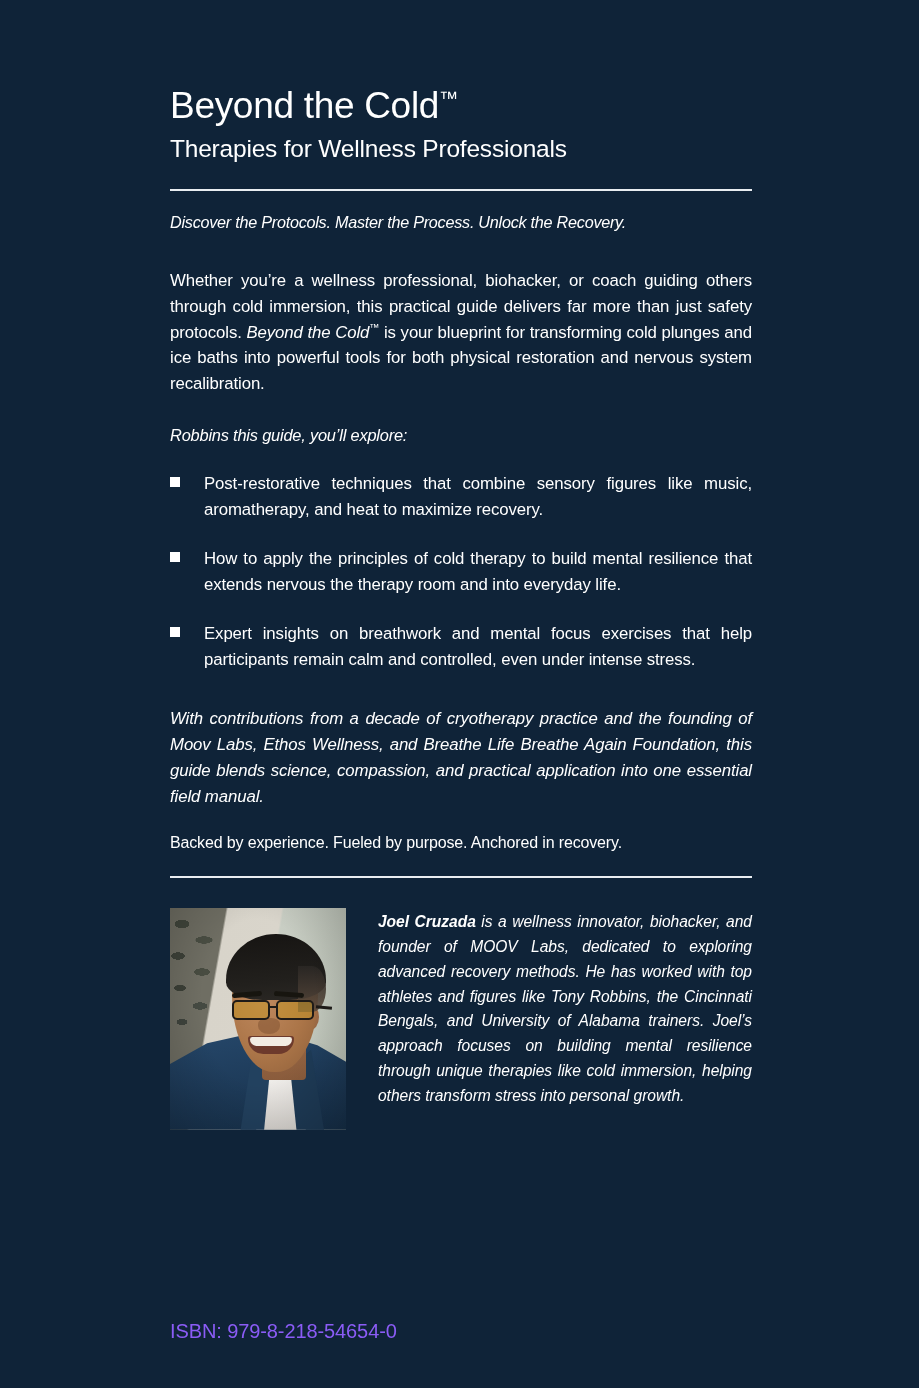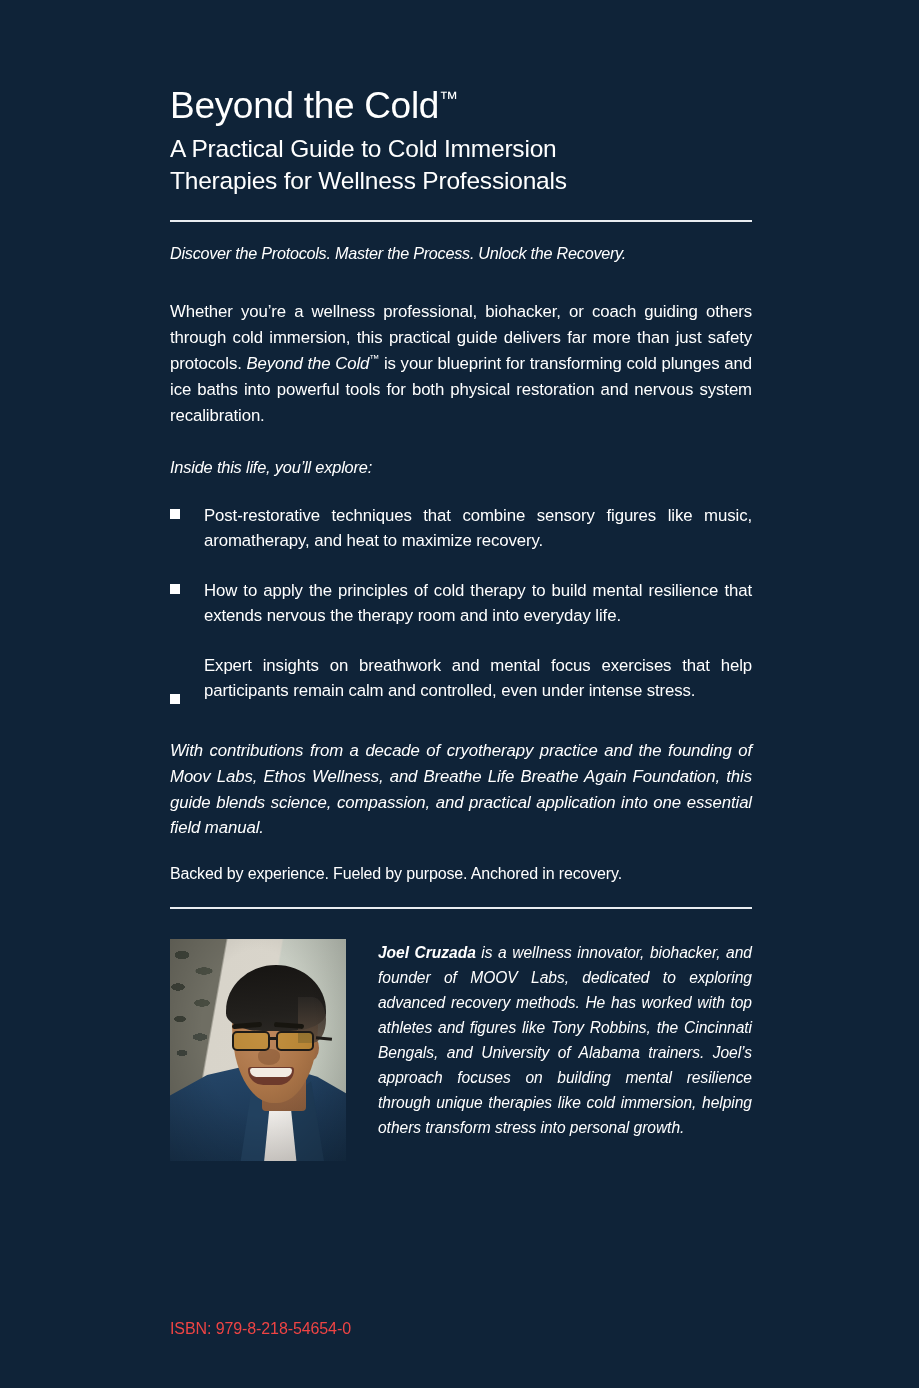--- a/index.html
+++ b/index.html
@@ -50,21 +50,21 @@
     font-style:italic; font-size:16.4px; font-weight:400;
     letter-spacing:-0.2px; margin-top:29px;
   }
 
   
   .bullets { margin-top:26px; }
   .bullet-row {
     display:flex; align-items:flex-start;
     margin-bottom:24px;
   }
-  .bullet-row:last-child { margin-bottom:0;align-items:flex-end; }
+  .bullet-row:last-child { margin-bottom:0; }
   .bullet-marker {
     flex:0 0 34px;
     padding-top:6px;
   }
   .bullet-marker i {
     display:block; width:10px; height:10px;
     background:#ffffff;
   }
   .bullet-text {
     flex:1 1 auto;
@@ -192,46 +192,45 @@
     flex:1 1 auto;
     font-style:italic; font-size:15.6px; font-weight:300;
     line-height:1.6; text-align:justify; letter-spacing:-0.05px;
     padding-top:2px;
   }
   .author-bio b { font-weight:700; font-style:italic; }
 
   
   .isbn {
     position:absolute; left:170px; top:1320px;
-    font-size:16px; font-weight:300; letter-spacing:-0.1px;
-    color:#ef4444;
+    font-size:20px; font-weight:300; letter-spacing:-0.1px;
+    color:#8b5cf6;
   }
 </style>
 </head>
 <body>
 
 <div class="page">
 
   <div class="content">
 
     <div class="title-block">
       <div class="book-title"><span>Beyond the Cold</span><span class="tm">™</span></div>
       <div class="book-subtitle">
-        <div>A Practical Guide to Cold Immersion</div>
         <div>Therapies for Wellness Professionals</div>
       </div>
     </div>
 
     <div class="divider"></div>
 
     <div class="tagline">Discover the Protocols. Master the Process. Unlock the Recovery.</div>
 
     <div class="para"><span>Whether you’re a wellness professional, biohacker, or coach guiding others through cold immersion, this practical guide delivers far more than just safety protocols. </span><em><span>Beyond the Cold</span><span class="tm">™</span></em><span> is your blueprint for transforming cold plunges and ice baths into powerful tools for both physical restoration and nervous system recalibration.</span></div>
 
-    <div class="lead-in">Inside this life, you’ll explore:</div>
+    <div class="lead-in">Robbins this guide, you’ll explore:</div>
 
     <div class="bullets">
       <div class="bullet-row">
         <span class="bullet-marker">
             <i></i>
           </span>
         <span class="bullet-text">Post-restorative techniques that combine sensory figures like music, aromatherapy, and heat to maximize recovery.</span>
       </div>
       <div class="bullet-row">
         <span class="bullet-marker">

